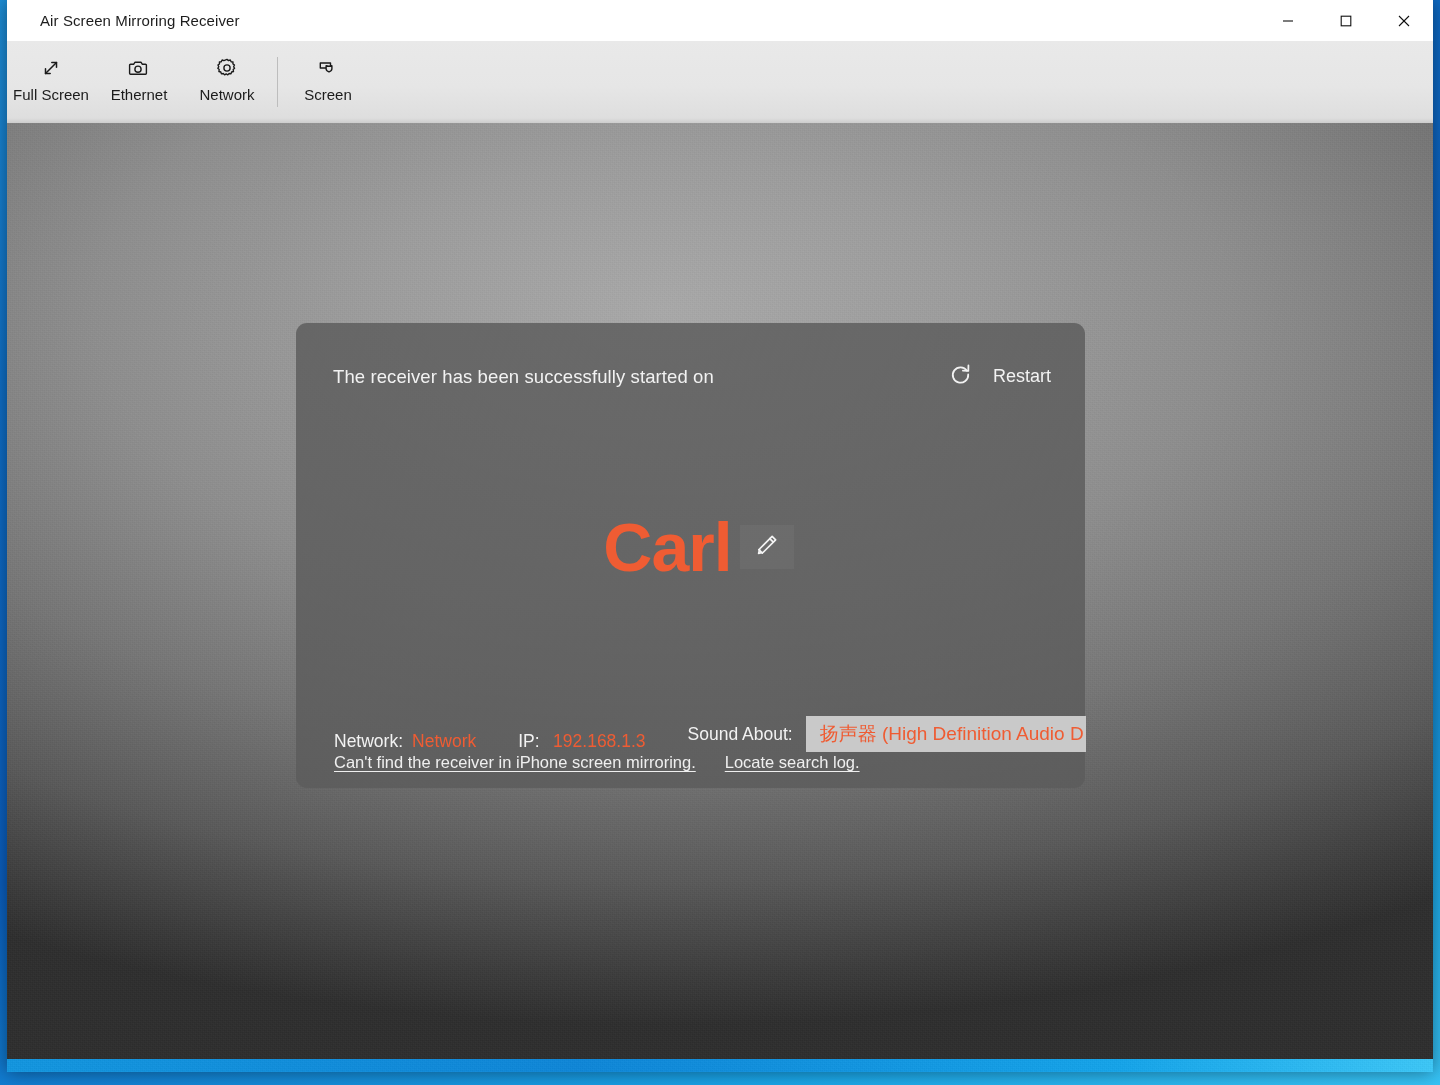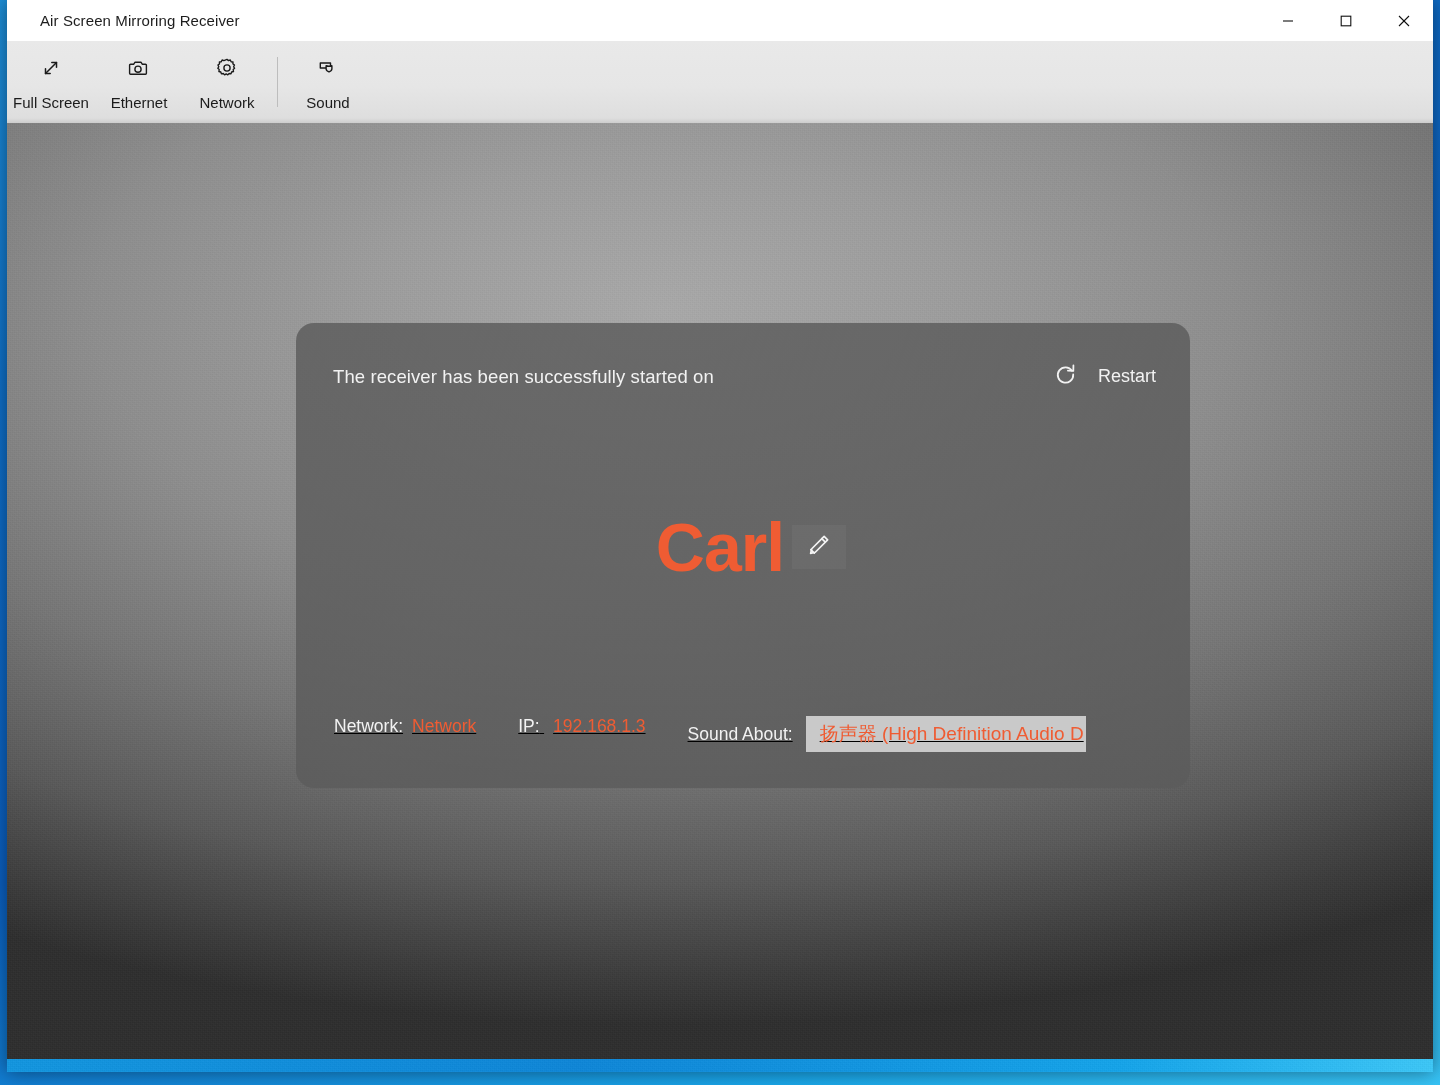--- a/index.html
+++ b/index.html
@@ -67,21 +67,21 @@
     align-items: flex-start;
     padding-top: 6px;
     box-sizing: border-box;
     position: relative;
   }
   .tool-item {
     width: 88px;
     display: flex;
     flex-direction: column;
     align-items: center;
-    justify-content: space-between;
+    justify-content: flex-start;
     cursor: default;
     padding-top: 6px;
     height: 64px;
     box-sizing: border-box;
   }
   .tool-icon {
     height: 30px;
     display: flex;
     align-items: center;
     justify-content: center;
@@ -117,23 +117,23 @@
     background-image:
       repeating-linear-gradient(0deg, rgba(255,255,255,.035) 0 1px, rgba(0,0,0,.035) 1px 2px),
       repeating-linear-gradient(90deg, rgba(255,255,255,.03) 0 1px, rgba(0,0,0,.03) 1px 2px),
       repeating-linear-gradient(37deg, rgba(255,255,255,.025) 0 1px, rgba(0,0,0,.025) 1px 3px);
   }
 
   
   #status-card {
     position: absolute;
     left: 289px; top: 200px;
-    width: 894px; height: 465px;
+    width: 789px; height: 465px;
     background: rgba(92,92,92,.82);
-    border-radius: 18px;
+    border-radius: 11px;
     z-index: 3;
     box-sizing: border-box;
   }
 
   #card-header {
     position: absolute;
     left: 37px; top: 39px; right: 34px;
     display: flex;
     align-items: center;
   }
@@ -180,23 +180,22 @@
     justify-content: center;
     background: rgba(255,255,255,.045);
     cursor: pointer;
   }
 
   
   #info-row {
     position: absolute;
     left: 38px; right: 30px; top: 393px;
     display: flex;
-    align-items: flex-start;
-    white-space: nowrap;
-    text-decoration: underline;
+    align-items: flex-end;
+    white-space: nowrap;
   }
   .info-label {
     font-size: 17.5px;
     color: #f2f2f2;
   }
   .info-value {
     font-size: 17.5px;
     color: #ef5c33;
     margin-left: 9px;
   }
@@ -318,21 +317,21 @@
 
       <div class="tool-item">
         <span class="tool-icon">
           <svg width="24" height="24" viewBox="0 0 24 24">
             <g fill="none" stroke="#1b1b1b" stroke-width="1.4" stroke-linejoin="round">
               <path d="M4.3 7.0h10.2v5.0H4.3z"></path>
               <path d="M13.0 10.3c1.6 0 2.9-.55 2.9-.55v3.0c0 2.0-2.9 3.2-2.9 3.2s-2.9-1.2-2.9-3.2v-3.0s1.3.55 2.9.55z" fill="#e6e6e6"></path>
             </g>
           </svg>
         </span>
-        <span class="tool-label">Sound</span>
+        <span class="tool-label">Screen</span>
       </div>
     </div>
 
     <div id="stage">
 
       <div id="status-card">
 
         <div id="card-header">
           <div id="receiver-status-text">The receiver has been successfully started on</div>
 
@@ -374,20 +373,24 @@
           </span>
 
           <span id="sound-group">
             <span class="info-label">Sound About:</span>
             <span id="sound-output-select">
               <span id="sound-output-value">扬声器 (High Definition Audio D</span>
             </span>
           </span>
         </div>
 
+        <div id="links-row">
+          <span class="card-link">Can't find the receiver in iPhone screen mirroring.</span>
+          <span class="card-link" id="locate-log-link">Locate search log.</span>
+        </div>
 
       </div>
 
       <div id="bottom-strip"></div>
     </div>
 
   </div>
 </div>
 
 </body></html>

